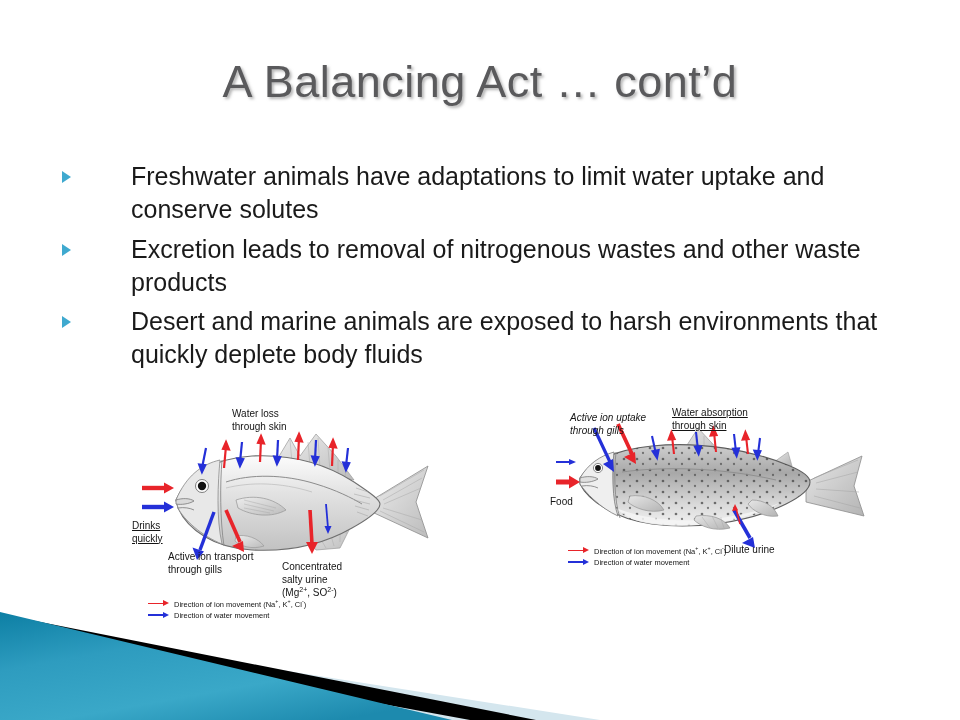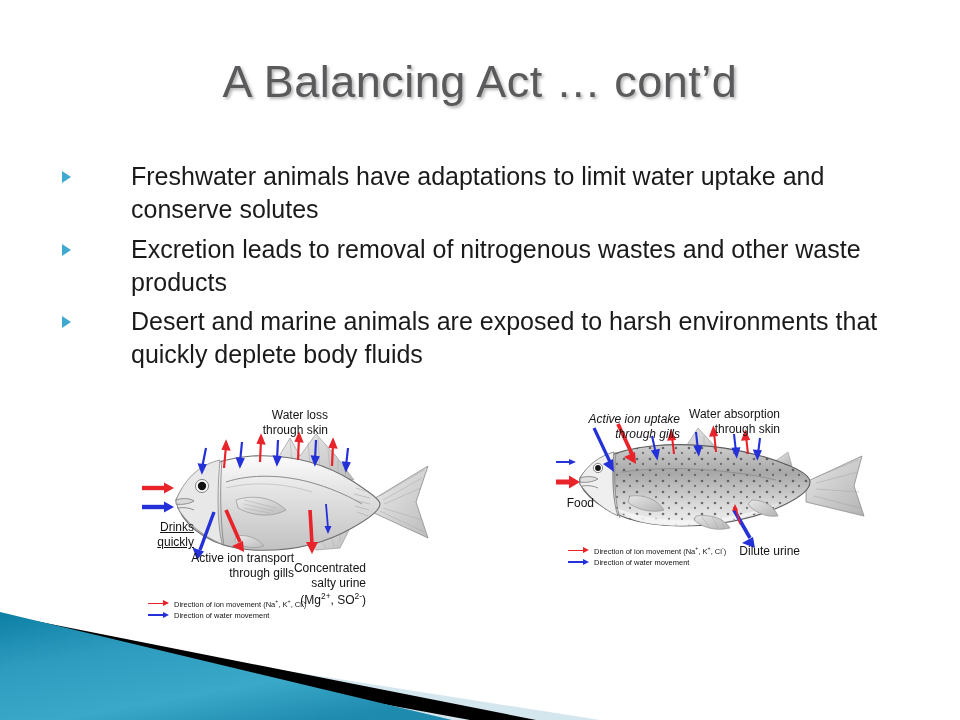--- a/index.html
+++ b/index.html
@@ -64,24 +64,24 @@
 
   
   .figure {
     position: absolute;
   }
   #figure-marine { left: 140px; top: 408px; width: 300px; height: 210px; }
   #figure-fresh  { left: 556px; top: 412px; width: 320px; height: 180px; }
 
   .fig-label {
     position: absolute;
-    font-size: 12px;
+    font-size: 10px;
     line-height: 1.25;
     color: #141414;
-    text-align: right;
+    text-align: left;
     white-space: nowrap;
   }
   .fig-legend {
     position: absolute;
     font-size: 7.5px;
     line-height: 1.5;
     color: #141414;
     white-space: nowrap;
   }
   .legend-row { display: flex; align-items: center; }
@@ -415,21 +415,21 @@
         <polygon points="179,92 176,99 182,98.2" fill="#e8242a"></polygon>
       </g>
     </svg>
 
     
     <div class="fig-label" style="left:14px; top:0px; width:110px;font-style:italic;">
       <span>Active ion uptake</span><br>
       <span>through gills</span>
     </div>
 
-    <div class="fig-label" style="left:116px; top:-5px; width:108px;">
+    <div class="fig-label" style="left:116px; top:-5px; width:108px;text-decoration:underline;">
       <span>Water absorption</span><br>
       <span>through skin</span>
     </div>
 
     <div class="fig-label" style="left:-6px; top:84px; width:44px;">
       <span>Food</span>
     </div>
 
     <div class="fig-label" style="left:168px; top:132px; width:76px;">
       <span>Dilute urine</span>

